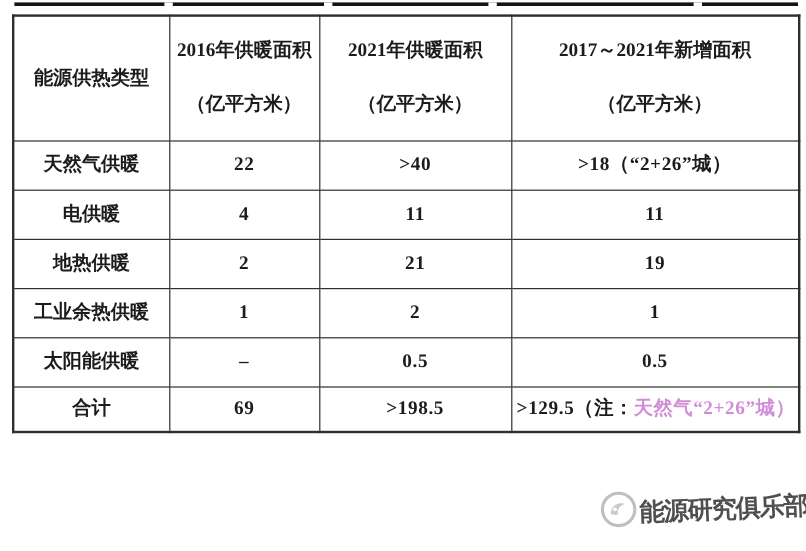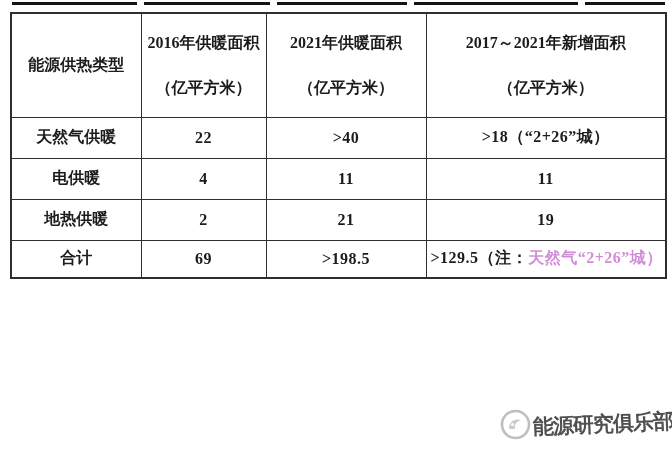--- a/index.html
+++ b/index.html
@@ -126,20 +126,32 @@
         <td class="num">4</td>
         <td class="num">11</td>
         <td class="num">11</td>
       </tr>
       <tr>
         <td>地热供暖</td>
         <td class="num">2</td>
         <td class="num">21</td>
         <td class="num">19</td>
       </tr>
+      <tr>
+        <td>工业余热供暖</td>
+        <td class="num">1</td>
+        <td class="num">2</td>
+        <td class="num">1</td>
+      </tr>
+      <tr>
+        <td>太阳能供暖</td>
+        <td class="num">–</td>
+        <td class="num">0.5</td>
+        <td class="num">0.5</td>
+      </tr>
       <tr class="last">
         <td>合计</td>
         <td class="num">69</td>
         <td class="num">&gt;198.5</td>
         <td class="num total-note-cell"><span>&gt;129.5（注：</span><span class="obscured">天然气“2+26”城）</span></td>
       </tr>
     </tbody>
   </table>
 
   <div class="watermark">

